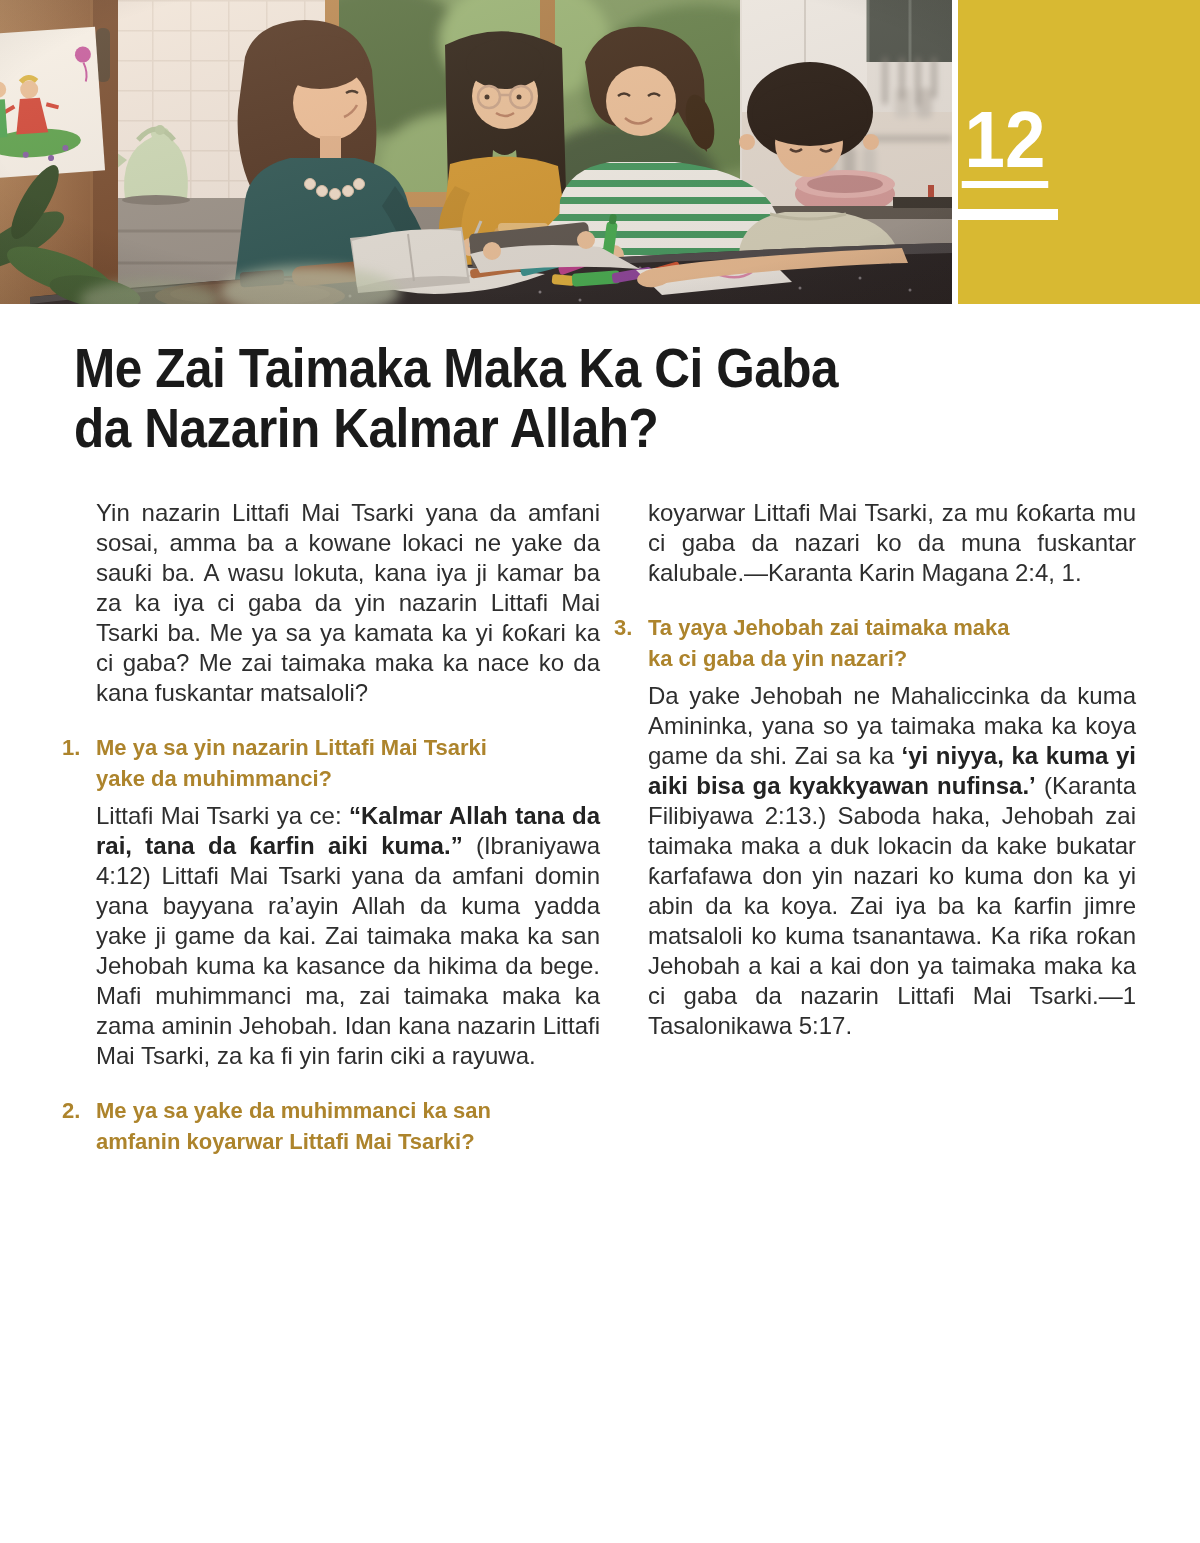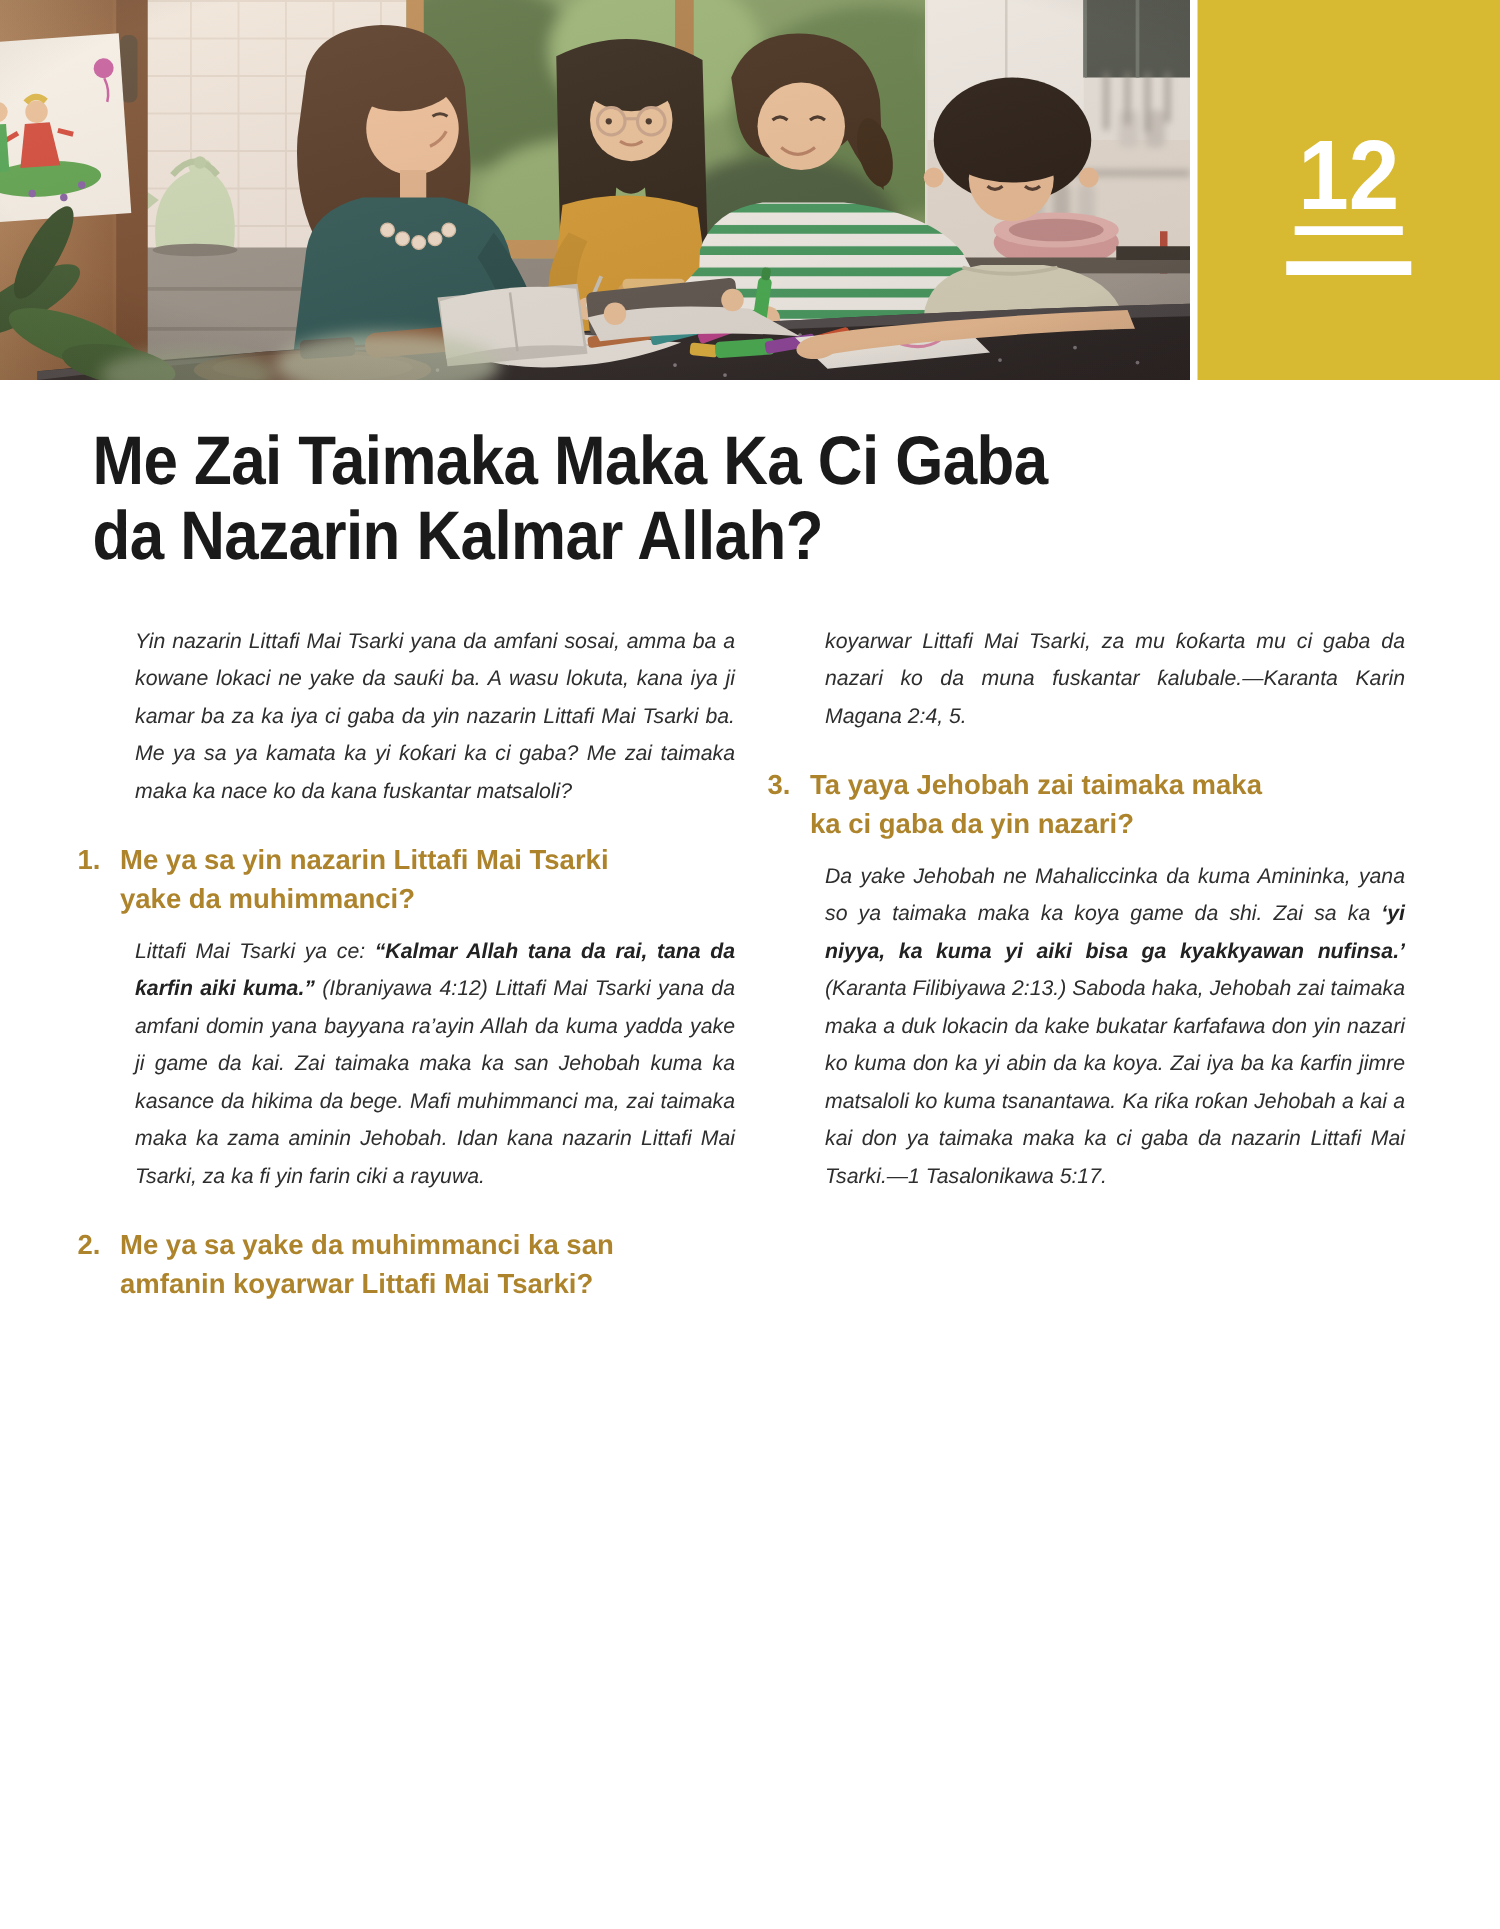--- a/index.html
+++ b/index.html
@@ -3,38 +3,38 @@
 <meta charset="utf-8">
 <style>
   html,body{margin:0;padding:0;background:#ffffff;}
   body{width:1200px;height:1543px;font-family:"Liberation Sans",sans-serif;}
   .page{position:relative;width:1200px;height:1543px;background:#ffffff;overflow:hidden;}
 
   
   .hero{position:absolute;left:0;top:0;width:1200px;height:304px;}
   .hero-photo{position:absolute;left:0;top:0;width:952px;height:304px;overflow:hidden;}
   .lesson-badge{position:absolute;left:958px;top:0;width:242px;height:304px;
-    display:flex;flex-direction:column;align-items:center;}
+    display:flex;flex-direction:column;align-items:flex-start;}
   .lesson-number{margin-top:100px;color:#ffffff;font-weight:bold;font-size:79px;line-height:1;
     letter-spacing:0;transform:scaleX(.92);transform-origin:center top;
     border-bottom:7px solid #ffffff;padding:0 3px 2px 3px;}
   .lesson-bar{width:100px;height:11px;background:#ffffff;margin-top:21px;}
 
   
   .page-title{position:absolute;left:74px;top:338px;margin:0;font-size:55px;line-height:60px;
     font-weight:bold;color:#1a1a1a;letter-spacing:-.5px;white-space:pre-line;
     transform:scaleX(.90);transform-origin:0 0;}
 
   
   .article{position:absolute;left:96px;top:497px;width:1040px;display:flex;gap:48px;}
   .col{display:block;}
   .col-left{width:504px;}
   .col-right{width:488px;}
-  .article p{margin:12px;font-size:17px;line-height:30px;color:#2e2e2e;text-align:justify;
-    text-justify:inter-word;font-style:italic;}
+  .article p{margin:0;font-size:24px;line-height:30px;color:#2e2e2e;text-align:justify;
+    text-justify:inter-word;}
   .article p b{font-weight:bold;color:#222222;}
   .question{position:relative;margin:24px 0 7px 0;font-size:22px;line-height:31px;
     font-weight:bold;color:#ad842c;}
   .question:first-child{margin-top:0;}
   .col > p:first-child{margin-top:1px;}
   .qnum{position:absolute;left:-34px;top:0;}
   .qtext{display:block;white-space:pre-line;}
 </style>
 </head>
 <body>
@@ -308,21 +308,21 @@
           <span class="qnum">1.</span>
           <span class="qtext">Me ya sa yin nazarin Littafi Mai Tsarki<br>yake da muhimmanci?</span>
         </h2>
         <p>Littafi Mai Tsarki ya ce: <b>“Kalmar Allah tana da rai, tana da ƙarfin aiki kuma.”</b> (Ibraniyawa 4:12) Littafi Mai Tsarki yana da amfani domin yana bayyana ra’ayin Allah da kuma yadda yake ji game da kai. Zai taimaka maka ka san Jehobah kuma ka kasance da hikima da bege. Mafi muhimmanci ma, zai taimaka maka ka zama aminin Jehobah. Idan kana nazarin Littafi Mai Tsarki, za ka fi yin farin ciki a rayuwa.</p>
         <h2 class="question">
           <span class="qnum">2.</span>
           <span class="qtext">Me ya sa yake da muhimmanci ka san<br>amfanin koyarwar Littafi Mai Tsarki?</span>
         </h2>
       </div>
     <div class="col col-right" id="col-right">
-        <p>koyarwar Littafi Mai Tsarki, za mu ƙoƙarta mu ci gaba da nazari ko da muna fuskantar ƙalubale.—Karanta Karin Magana 2:4, 5.</p>
+        <p>koyarwar Littafi Mai Tsarki, za mu ƙoƙarta mu ci gaba da nazari ko da muna fuskantar ƙalubale.—Karanta Karin Magana 2:4, 1.</p>
         <h2 class="question">
           <span class="qnum">3.</span>
           <span class="qtext">Ta yaya Jehobah zai taimaka maka<br>ka ci gaba da yin nazari?</span>
         </h2>
         <p>Da yake Jehobah ne Mahaliccinka da kuma Amininka, yana so ya taimaka maka ka koya game da shi. Zai sa ka <b>‘yi niyya, ka kuma yi aiki bisa ga kyakkyawan nufinsa.’</b> (Karanta Filibiyawa 2:13.) Saboda haka, Jehobah zai taimaka maka a duk lokacin da kake bukatar ƙarfafawa don yin nazari ko kuma don ka yi abin da ka koya. Zai iya ba ka ƙarfin jimre matsaloli ko kuma tsanantawa. Ka riƙa roƙan Jehobah a kai a kai don ya taimaka maka ka ci gaba da nazarin Littafi Mai Tsarki.—1 Tasalonikawa 5:17.</p>
       </div>
   </div>
 
 </div>
 

